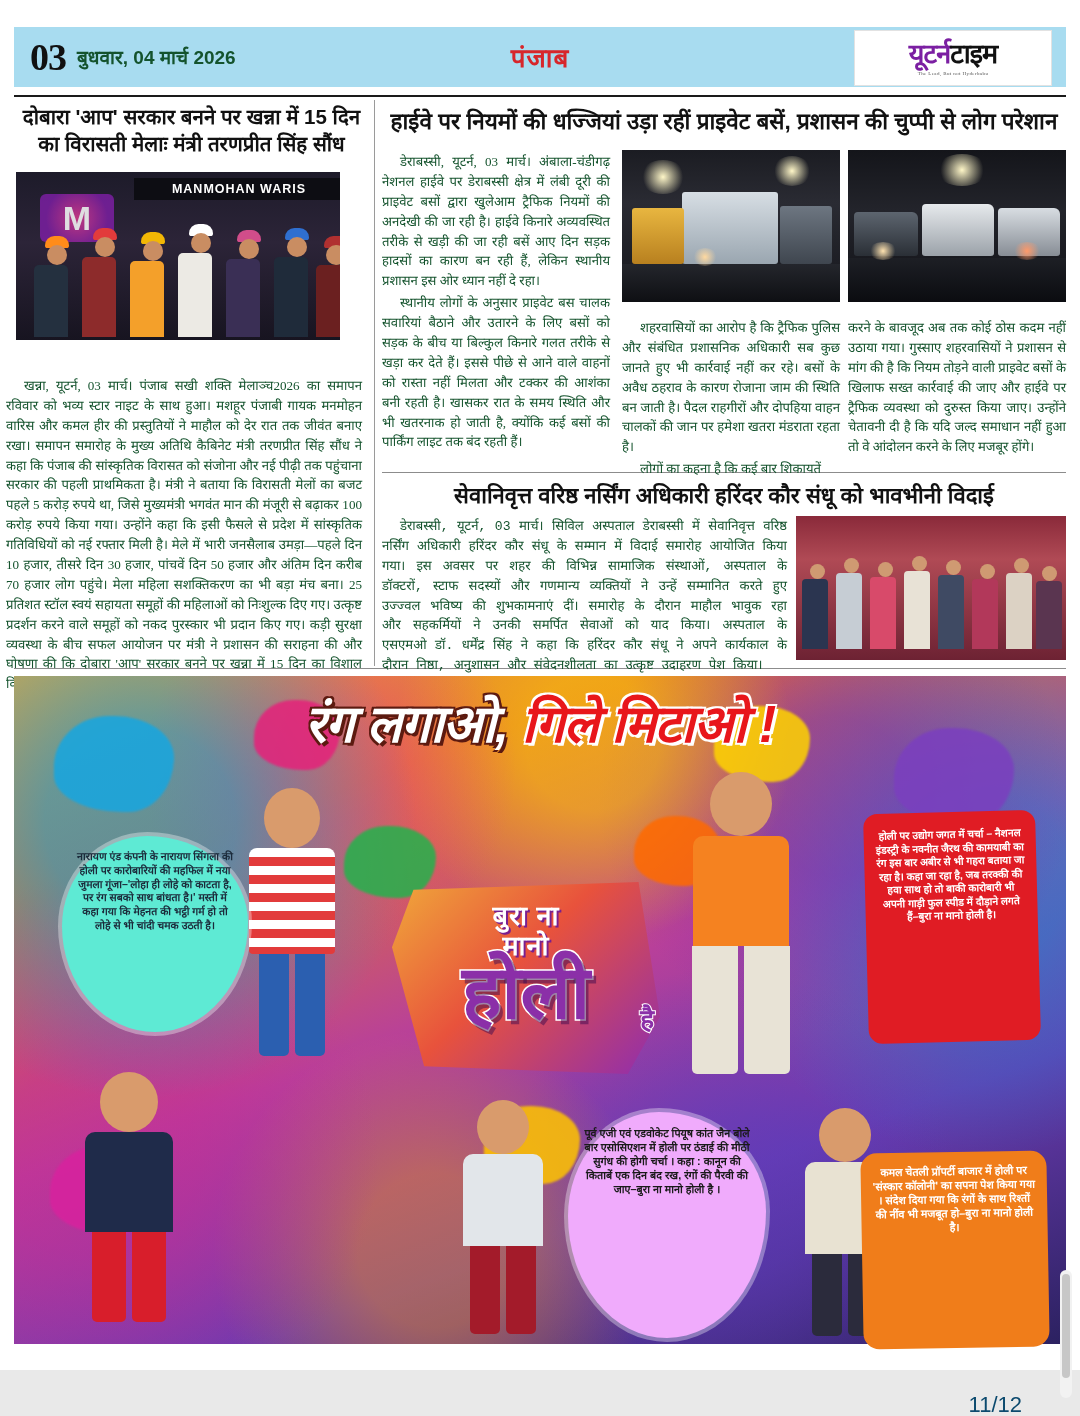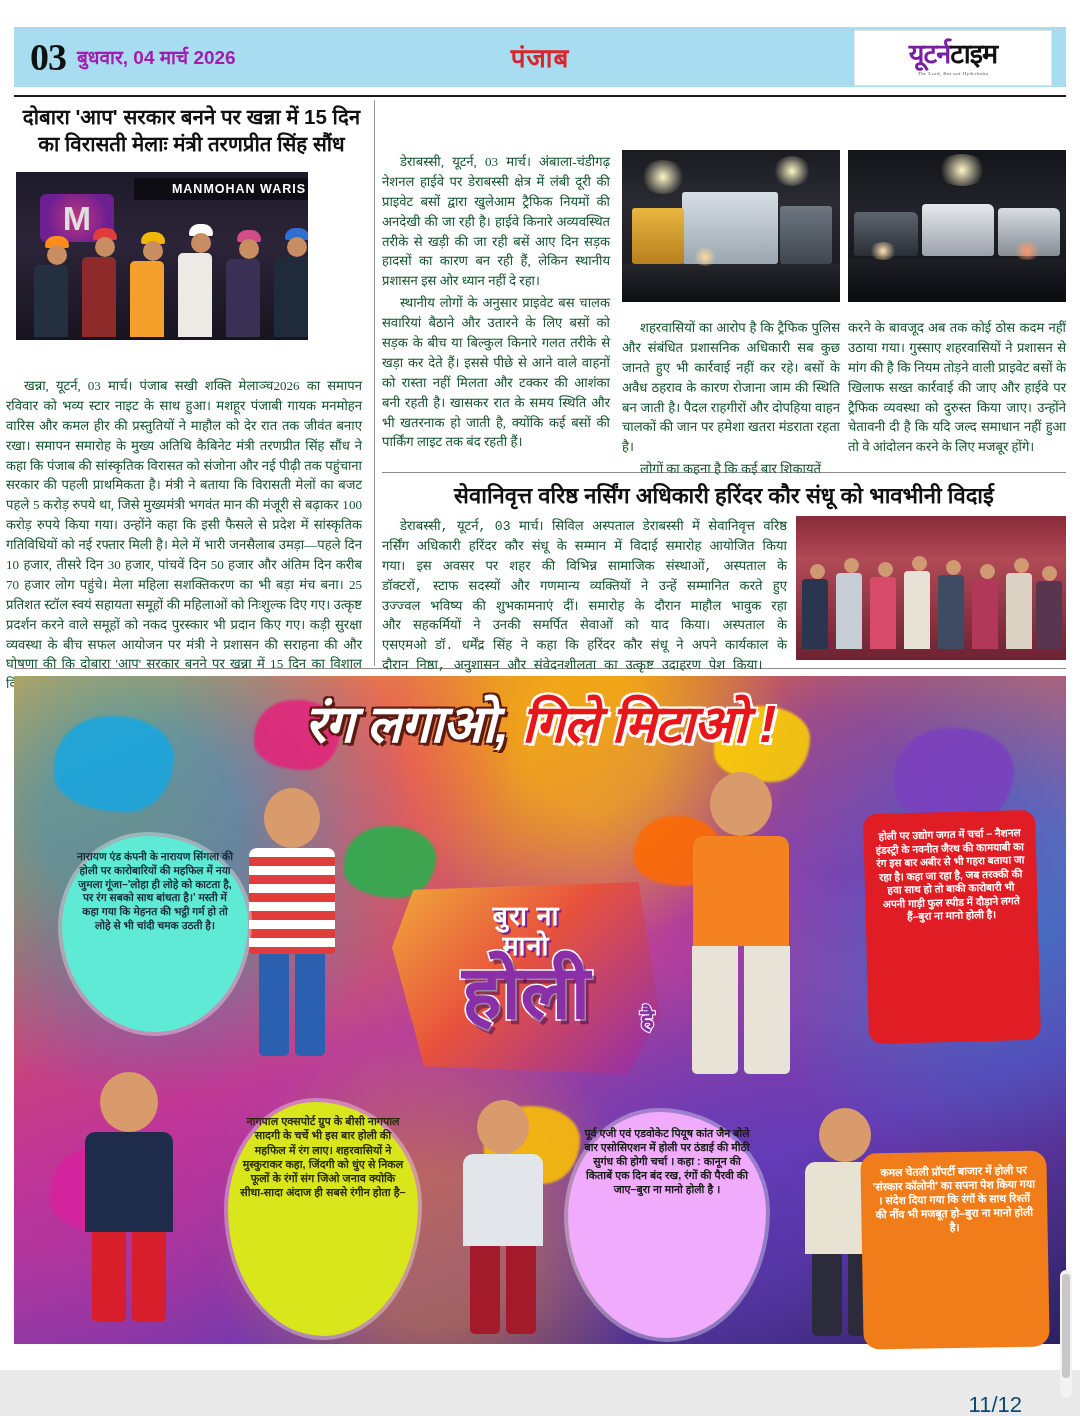--- a/index.html
+++ b/index.html
@@ -15,21 +15,21 @@
   
   .masthead{
     position:absolute;left:14px;top:27px;width:1052px;height:60px;
     background:#a8dcf0;display:flex;align-items:center;
   }
   .mh-num{
     font-family:"Liberation Serif",serif;font-weight:bold;font-size:38px;
     color:#111;margin-left:16px;letter-spacing:-1px;line-height:1;
   }
   .mh-date{
-    font-size:19px;font-weight:bold;color:#a21caf;margin-left:11px;
+    font-size:19px;font-weight:bold;color:#14532d;margin-left:11px;
     font-family:"Liberation Sans",sans-serif;
   }
   .mh-section{
     position:absolute;left:0;right:0;text-align:center;
     font-size:26px;font-weight:bold;color:#d7262b;
     font-family:"Liberation Sans",sans-serif;letter-spacing:1px;
   }
   .mh-logo{
     position:absolute;right:14px;top:3px;width:196px;height:54px;
     background:#fff;display:flex;flex-direction:column;
@@ -61,21 +61,21 @@
   }
   .body-col p{margin:0;text-indent:18px;}
   .a1-text{position:absolute;left:6px;top:352px;width:356px;margin-top:24px;}
   .a2-c1{position:absolute;left:382px;top:152px;width:228px;}
   .a2-c2{position:absolute;left:622px;top:318px;width:218px;}
   .a2-c3{position:absolute;left:848px;top:318px;width:218px;}
   .a3-text{position:absolute;left:382px;top:517px;width:405px;font-family:Liberation Mono, monospace;}
 
   
   .photo{position:absolute;overflow:hidden;background:#2b2b2b;}
-  .ph1{left:16px;top:172px;width:292px;height:168px;}
+  .ph1{left:16px;top:172px;width:324px;height:168px;}
   .ph2{left:622px;top:150px;width:218px;height:152px;}
   .ph3{left:848px;top:150px;width:218px;height:152px;}
   .ph4{left:796px;top:516px;width:270px;height:144px;}
 
   
   .ph1-bg{position:absolute;inset:0;background:
      linear-gradient(180deg,#1d1b2a 0%,#2c2438 42%,#171420 100%);}
   .ph1-banner{position:absolute;left:118px;top:6px;width:210px;height:22px;
      background:#0d0d13;color:#fff;font-family:"Liberation Sans",sans-serif;
      font-size:12.5px;font-weight:bold;letter-spacing:1px;
@@ -257,20 +257,21 @@
       <div class="turban" style="background:#b03030;"></div>
         <div class="head"></div>
       <div class="torso" style="height:72px;background:#6b2020;"></div>
     </div>
   </div>
 
   <div class="body-col a1-text">
     <p>खन्ना, यूटर्न, 03 मार्च। पंजाब सखी शक्ति मेलाञ्च2026 का समापन रविवार को भव्य स्टार नाइट के साथ हुआ। मशहूर पंजाबी गायक मनमोहन वारिस और कमल हीर की प्रस्तुतियों ने माहौल को देर रात तक जीवंत बनाए रखा। समापन समारोह के मुख्य अतिथि कैबिनेट मंत्री तरणप्रीत सिंह सौंध ने कहा कि पंजाब की सांस्कृतिक विरासत को संजोना और नई पीढ़ी तक पहुंचाना सरकार की पहली प्राथमिकता है। मंत्री ने बताया कि विरासती मेलों का बजट पहले 5 करोड़ रुपये था, जिसे मुख्यमंत्री भगवंत मान की मंजूरी से बढ़ाकर 100 करोड़ रुपये किया गया। उन्होंने कहा कि इसी फैसले से प्रदेश में सांस्कृतिक गतिविधियों को नई रफ्तार मिली है। मेले में भारी जनसैलाब उमड़ा—पहले दिन 10 हजार, तीसरे दिन 30 हजार, पांचवें दिन 50 हजार और अंतिम दिन करीब 70 हजार लोग पहुंचे। मेला महिला सशक्तिकरण का भी बड़ा मंच बना। 25 प्रतिशत स्टॉल स्वयं सहायता समूहों की महिलाओं को निःशुल्क दिए गए। उत्कृष्ट प्रदर्शन करने वाले समूहों को नकद पुरस्कार भी प्रदान किए गए। कड़ी सुरक्षा व्यवस्था के बीच सफल आयोजन पर मंत्री ने प्रशासन की सराहना की और घोषणा की कि दोबारा 'आप' सरकार बनने पर खन्ना में 15 दिन का विशाल विरासती मेला लगाया जाएगा।</p>
   </div>
 
+  <div class="hl hl2">हाईवे पर नियमों की धज्जियां उड़ा रहीं प्राइवेट बसें, प्रशासन की चुप्पी से लोग परेशान</div>
 
   <div class="photo ph2">
     <div class="ph2-bg"></div>
     <div class="lamp" style="left:18px;top:10px;width:46px;height:34px;"></div>
     <div class="lamp" style="left:150px;top:6px;width:40px;height:30px;"></div>
     <div class="bus" style="left:60px;top:42px;width:96px;height:72px;background:linear-gradient(180deg,#d7dee4,#9aa6b0);"></div>
     <div class="bus" style="left:10px;top:58px;width:52px;height:56px;background:linear-gradient(180deg,#e8b640,#b8801f);"></div>
     <div class="bus" style="left:158px;top:56px;width:52px;height:58px;background:linear-gradient(180deg,#6d7681,#3f464f);"></div>
     <div style="position:absolute;left:0;bottom:0;width:100%;height:38px;background:linear-gradient(180deg,#24262c,#0e0f13);"></div>
     <div class="lamp" style="left:70px;top:98px;width:26px;height:18px;background:radial-gradient(circle,#ffd9a0,rgba(0,0,0,0) 70%);"></div>
@@ -409,21 +410,20 @@
   <div class="holi-logo">
     <div class="holi-plate"></div>
     <div class="holi-l1">बुरा ना</div>
     <div class="holi-l2">मानो</div>
     <div class="holi-l3">होली</div>
     <div class="holi-l4">है</div>
   </div>
 
   <div class="bub bub-cloud bub1">नारायण एंड कंपनी के नारायण सिंगला की होली पर कारोबारियों की महफिल में नया जुमला गूंजा–'लोहा ही लोहे को काटता है, पर रंग सबको साथ बांधता है।' मस्ती में कहा गया कि मेहनत की भट्ठी गर्म हो तो लोहे से भी चांदी चमक उठती है।</div>
   <div class="bub bub2">होली पर उद्योग जगत में चर्चा – नैशनल इंडस्ट्री के नवनीत जैरथ की कामयाबी का रंग इस बार अबीर से भी गहरा बताया जा रहा है। कहा जा रहा है, जब तरक्की की हवा साथ हो तो बाकी कारोबारी भी अपनी गाड़ी फुल स्पीड में दौड़ाने लगते हैं–बुरा ना मानो होली है।</div>
-  <div class="bub bub-cloud bub3">नागपाल एक्सपोर्ट ग्रुप के बीसी नागपाल सादगी के चर्चे भी इस बार होली की महफिल में रंग लाए। शहरवासियों ने मुस्कुराकर कहा, जिंदगी को धुंए से निकल फूलों के रंगों संग जिओ जनाव क्योकि सीधा-सादा अंदाज ही सबसे रंगीन होता है–</div>
   <div class="bub bub-cloud bub4">पूर्व एजी एवं एडवोकेट पियूष कांत जैन बोले बार एसोसिएशन में होली पर ठंडाई की मीठी सुगंध की होगी चर्चा । कहा : कानून की किताबें एक दिन बंद रख, रंगों की पैरवी की जाए–बुरा ना मानो होली है ।</div>
   <div class="bub bub5">कमल चेतली प्रॉपर्टी बाजार में होली पर 'संस्कार कॉलोनी' का सपना पेश किया गया । संदेश दिया गया कि रंगों के साथ रिश्तों की नींव भी मजबूत हो–बुरा ना मानो होली है।</div>
 
   <div class="footer">
     
     
     
     
   </div>
   <div class="pageno">11/12</div>

